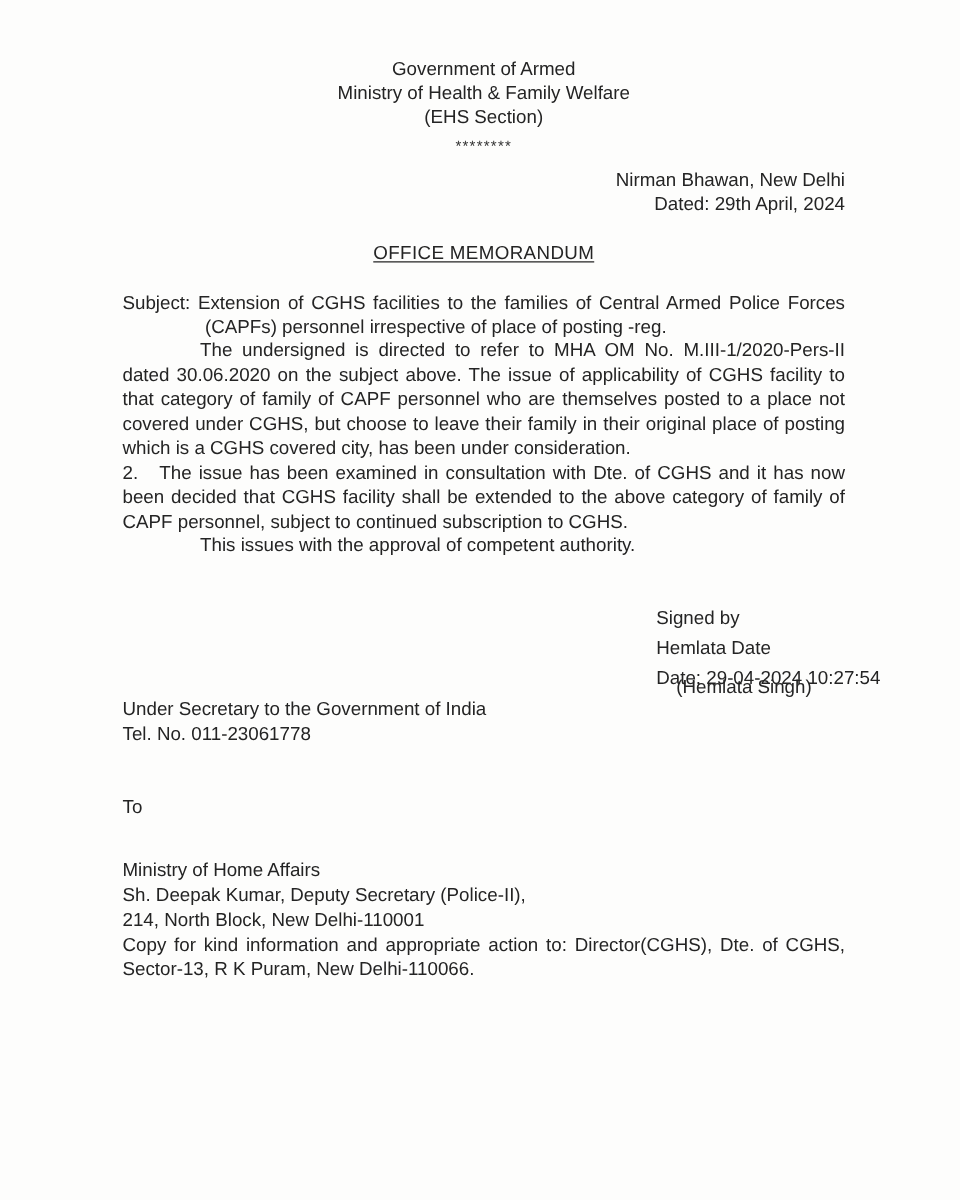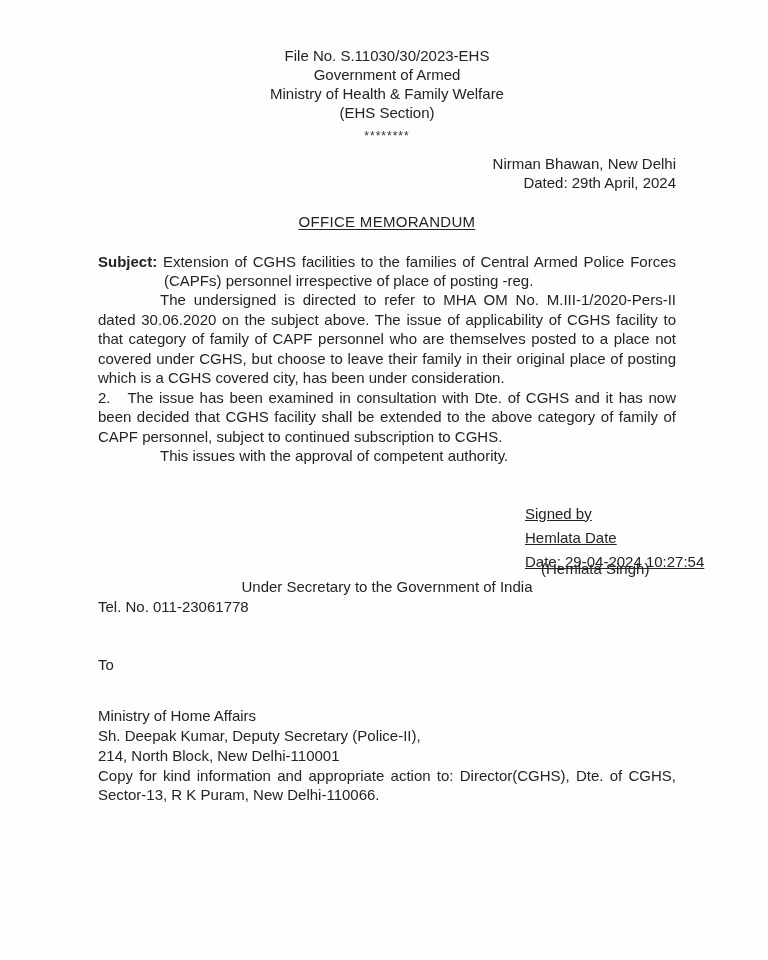--- a/index.html
+++ b/index.html
@@ -28,42 +28,41 @@
     text-underline-offset: 2px;
     letter-spacing: 0.3px;
   }
   .subject {
     margin-top: 22px;
     padding-left: 66px;
     text-indent: -66px;
     text-align: justify;
     line-height: 19px;
   }
-  .subject-label { font-weight: bold; }
+  .subject-label { font-weight: normal; }
   p.body { margin: 0; text-align: justify; line-height: 19.5px; }
   .p1 { margin-top: 31px; text-indent: 62px; }
   .p2 { margin-top: 22px; }
   .p3 { margin-top: 16px; text-indent: 62px; text-align: left; }
   .signature { margin-top: 36px; position: relative; }
-  .digital-sig { margin-left: 427px; line-height: 24px; text-align: left; text-decoration: underline; }
+  .digital-sig { margin-left: 427px; line-height: 24px; text-align: left; }
   .date-line { position: relative; white-space: nowrap; }
   .paren-name { position: absolute; left: 16px; top: 7px; white-space: nowrap; }
-  .designation { text-align: center; margin-top: 3px; line-height: 20px; }
+  .designation { text-align: left; margin-top: 3px; line-height: 20px; }
   .tel { line-height: 20px; }
   .to-label { margin-top: 38px; line-height: 19px; }
   .address { margin-top: 32px; line-height: 20px; }
   .copy { margin-top: 38px; }
 </style>
 </head>
 <body>
 
 <div class="page">
 
   <div class="letterhead">
-    <div>File No. S.11030/30/2023-EHS</div>
     <div>Government of Armed</div>
     <div>Ministry of Health &amp; Family Welfare</div>
     <div>(EHS Section)</div>
     <div class="stars">********</div>
   </div>
 
   <div class="dateline">
     <div>Nirman Bhawan, New Delhi</div>
     <div>Dated: 29th April, 2024</div>
   </div>

